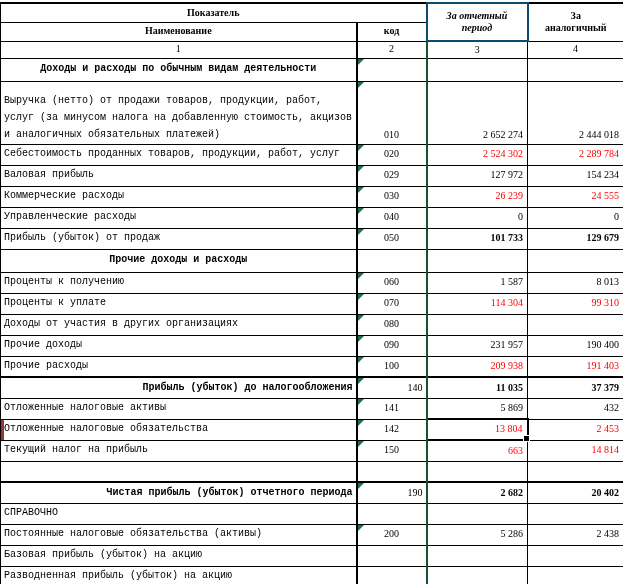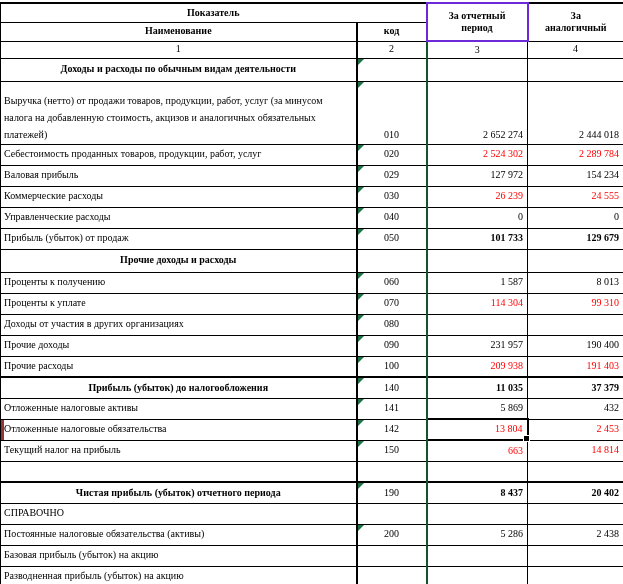--- a/index.html
+++ b/index.html
@@ -14,29 +14,29 @@
     background:#fff;
   }
   td{
     border:1px solid #000;padding:0 3px;vertical-align:middle;overflow:hidden;
     white-space:normal;line-height:1.25;
   }
   td:empty::after{content:"\00a0";}
   .center{text-align:center;}
   .bold{font-weight:bold;}
   .c-code{border-left:2px solid #000;border-right:2px solid #14532d;text-align:center;position:relative;}
-  .c-label{position:relative;}
+  .c-label{position:relative;font-family:Liberation Mono, monospace;}
   .num{text-align:right;padding-right:4px;}
   .neg{color:var(--neg,#ff0000);padding-left:32px;}
-  .box2{border:2px solid #6d28d9;}
+  .box2{border:2px solid #0c4a6e;font-style:italic;}
   .h1{height:19px;} .h2{height:19px;} .h3{height:17px;}
   tbody tr{height:21px;}
   tr.r-section{height:23px;}
   tr.r-tall{height:63px;}
-  tr.r-total td{border-top-width:2px;}
+  tr.r-total td{border-top-width:2px;text-align:right;}
   tr.r-tall .c-label{vertical-align:top;padding-top:10px;line-height:1.72;}
   tr.r-tall .c-code, tr.r-tall .num{vertical-align:bottom;padding-bottom:2px;}
   .tri{
     position:absolute;top:0;left:0;width:0;height:0;
     border-top:6px solid var(--tri,#1e7145);border-right:6px solid transparent;
   }
   td.sel{
     border:2px solid var(--selb,#000);overflow:visible;position:relative;text-align:right;
   }
   .handle{
@@ -189,21 +189,21 @@
         </tr>
         <tr class="">
           <td class="c-label"></td>
           <td class="c-code"></td>
           <td class="num"></td>
           <td class="num"></td>
         </tr>
         <tr class="r-total">
           <td class="c-label center bold">Чистая прибыль (убыток) отчетного периода</td>
           <td class="c-code">190<span class="tri"></span></td>
-          <td class="num bold">8 437</td>
+          <td class="num bold">2 682</td>
           <td class="num bold">20 402</td>
         </tr>
         <tr class="">
           <td class="c-label">СПРАВОЧНО</td>
           <td class="c-code"></td>
           <td class="num"></td>
           <td class="num"></td>
         </tr>
         <tr class="">
           <td class="c-label">Постоянные налоговые обязательства (активы)</td>

